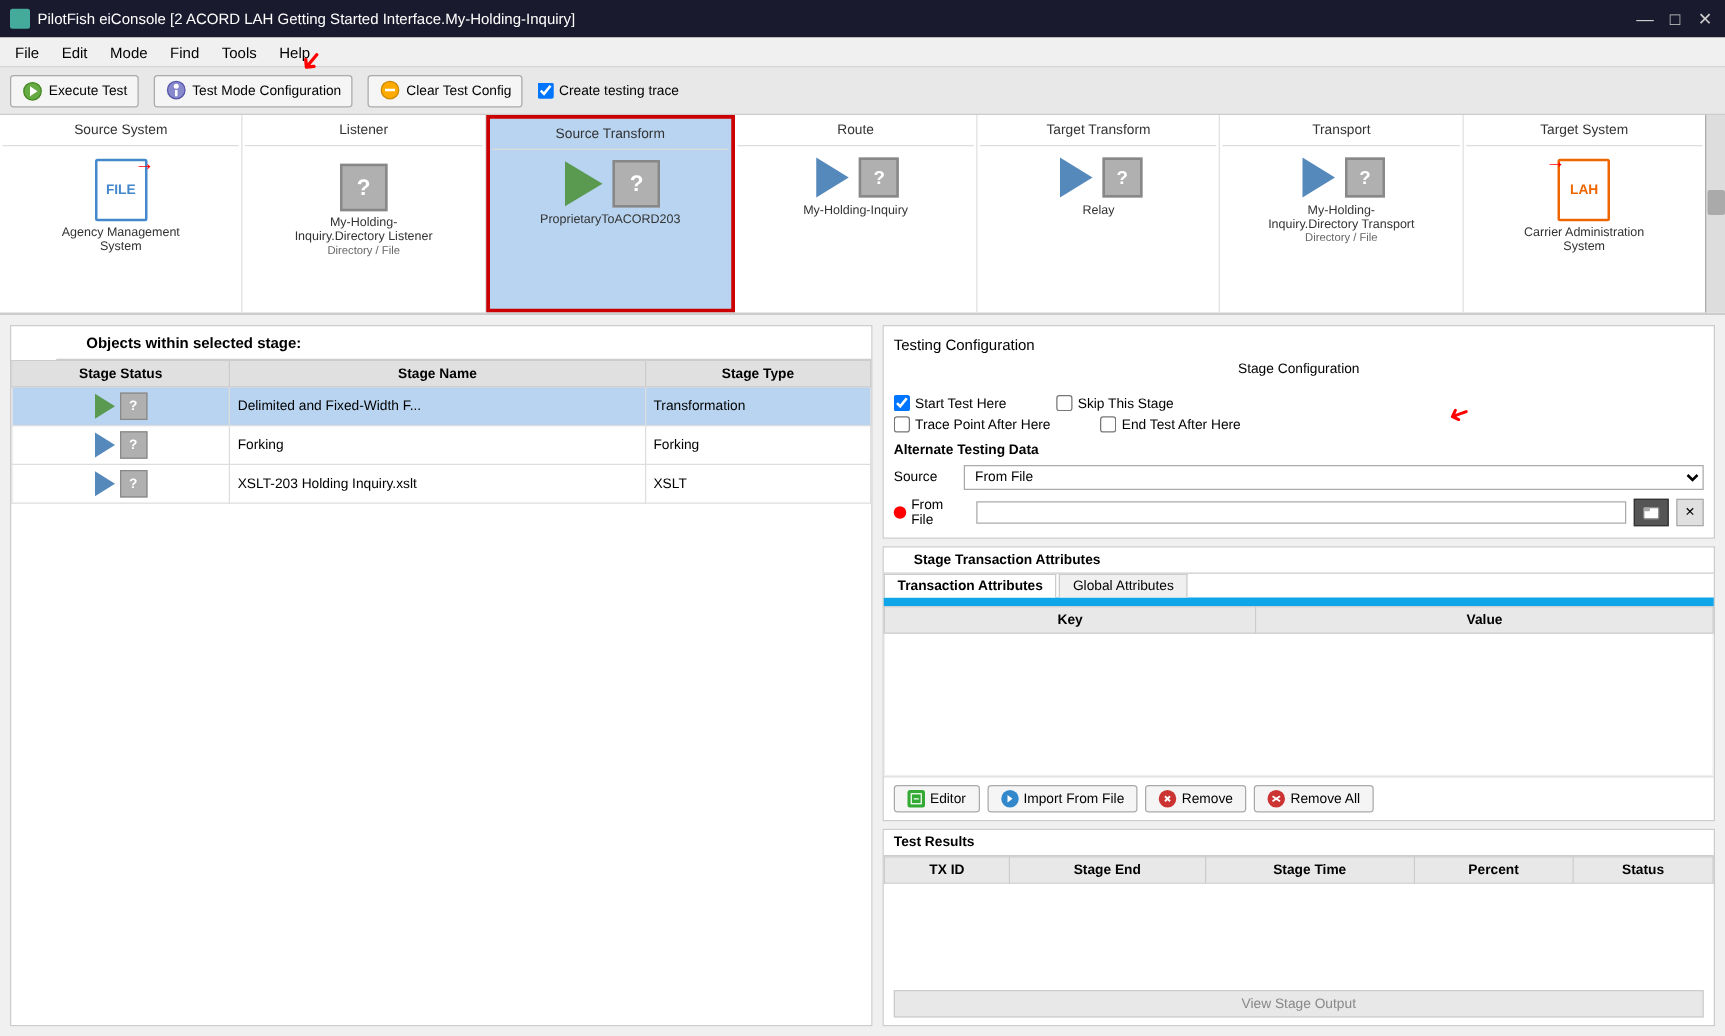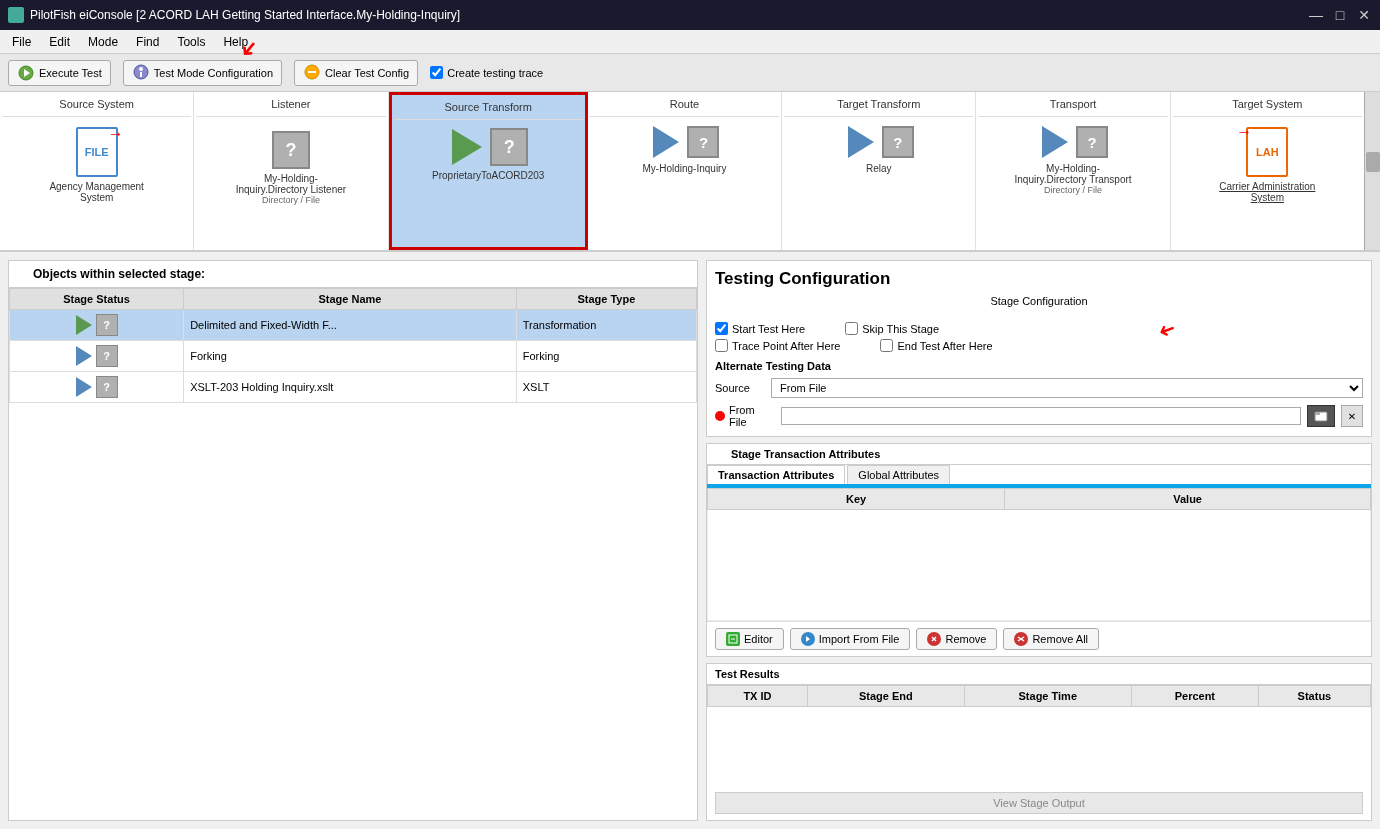--- a/index.html
+++ b/index.html
@@ -30,51 +30,51 @@
     .question-box-sm { width: 32px; height: 32px; background: #b0b0b0; border: 2px solid #888; display: flex; align-items: center; justify-content: center; font-size: 15px; font-weight: bold; color: white; }
     .file-body { width: 42px; height: 50px; background: white; border: 2px solid #4488cc; border-radius: 2px; display: flex; align-items: center; justify-content: center; position: relative; }
     .pipeline-label { font-size: 10px; color: #333; text-align: center; margin-top: 4px; max-width: 120px; }
     .pipeline-sublabel { font-size: 9px; color: #666; text-align: center; }
     
     
     .main-content { display: flex; height: calc(829px - 30px - 24px - 38px - 160px); background: #f0f0f0; padding: 8px; gap: 8px; }
     
     
     .left-panel { background: white; border: 1px solid #ccc; flex: 0 0 690px; display: flex; flex-direction: column; }
-    .objects-header { padding: 6px 24px; font-weight: bold; font-size: 12px; border-bottom: 1px solid #ccc; }
+    .objects-header { padding: 6px 24px; font-weight: bold; font-size: 12px; border-bottom: 1px solid #ccc; margin-left: 36px; }
     .stage-table { width: 100%; border-collapse: collapse; }
     .stage-table th { background: #e0e0e0; border: 1px solid #ccc; padding: 4px 8px; font-size: 11px; text-align: center; }
     .stage-table td { border: 1px solid #ddd; padding: 4px 6px; font-size: 11px; }
     .stage-row-selected { background: #b8d4f0; }
     .stage-row { background: white; }
     .stage-icons { display: flex; align-items: center; gap: 4px; }
     .play-tri-sm { width: 0; height: 0; border-top: 10px solid transparent; border-bottom: 10px solid transparent; border-left: 16px solid #5a9a50; }
     .play-tri-sm-blue { width: 0; height: 0; border-top: 10px solid transparent; border-bottom: 10px solid transparent; border-left: 16px solid #5588bb; }
     .q-box-sm { width: 22px; height: 22px; background: #b0b0b0; border: 1px solid #888; display: flex; align-items: center; justify-content: center; font-size: 11px; font-weight: bold; color: white; }
     
     
     .right-panel { flex: 1; display: flex; flex-direction: column; gap: 6px; }
     .testing-config { background: white; border: 1px solid #ccc; padding: 8px; }
-    .section-title { font-weight: bold; font-size: 17px; margin-bottom: 6px; }
+    .section-title { font-weight: normal; font-size: 12px; margin-bottom: 6px; }
     .subsection-title { font-weight: normal; font-size: 11px; margin-bottom: 15px; text-align: center; }
     .config-checkbox { display: flex; align-items: center; gap: 4px; font-size: 11px; }
     .config-checkbox input { margin: 0; }
     .source-row { display: flex; align-items: center; gap: 6px; margin-bottom: 6px; }
     .source-label { font-size: 11px; font-weight: normal; width: 50px; }
     .source-select { flex: 1; border: 1px solid #aaa; padding: 2px 4px; font-size: 11px; background: white; }
     .from-file-row { display: flex; align-items: center; gap: 6px; }
     .from-file-input { flex: 1; border: 1px solid #aaa; padding: 2px 4px; font-size: 11px; background: white; }
     .from-file-btn { width: 28px; height: 22px; background: #555; border: 1px solid #333; display: flex; align-items: center; justify-content: center; cursor: pointer; }
     .from-file-btn2 { width: 22px; height: 22px; background: #e0e0e0; border: 1px solid #aaa; display: flex; align-items: center; justify-content: center; cursor: pointer; font-size: 10px; }
     .red-dot { width: 10px; height: 10px; background: red; border-radius: 50%; }
     
     
     .stage-tx-attrs { background: white; border: 1px solid #ccc; flex: 1; display: flex; flex-direction: column; }
     .stage-tx-title { font-weight: bold; font-size: 11px; padding: 4px 24px; border-bottom: 1px solid #ccc; }
-    .tabs-row { display: flex; border-bottom: 4px solid #0ea5e9; align-items: center; }
+    .tabs-row { display: flex; border-bottom: 7px solid #0ea5e9; align-items: center; }
     .tab { padding: 3px 10px; font-size: 11px; cursor: pointer; border: 1px solid #ccc; border-bottom: none; background: #f0f0f0; margin-right: 2px; }
     .tab.active { background: white; font-weight: bold; }
     .key-value-table { width: 100%; border-collapse: collapse; flex: 1; }
     .key-value-table th { background: #e8e8e8; border: 1px solid #ccc; padding: 4px 8px; font-size: 11px; text-align: center; }
     .key-value-table td { border: 1px solid #eee; padding: 4px 8px; font-size: 11px; }
     .kv-body { height: 80px; }
     
     .action-buttons { display: flex; gap: 6px; padding: 6px 8px; border-top: 1px solid #ddd; }
     .action-btn { display: flex; align-items: center; gap: 4px; padding: 3px 10px; border: 1px solid #aaa; background: #f5f5f5; border-radius: 3px; cursor: pointer; font-size: 11px; }
     
@@ -234,21 +234,21 @@
       <div class="pipeline-col-header">Target System</div>
       <div class="pipeline-item" style="margin-top:10px;">
         <div style="display:flex;align-items:center;gap:2px;">
           <div style="position:relative;">
             <div style="width:42px;height:50px;background:white;border:2px solid #ee6600;border-radius:2px;display:flex;align-items:center;justify-content:center;">
               <div style="position:absolute;top:-6px;left:-10px;color:red;font-size:16px;">→</div>
               <span style="font-size:11px;font-weight:bold;color:#ee6600;">LAH</span>
             </div>
           </div>
         </div>
-        <div class="pipeline-label" style="font-size:10px;text-align:center;margin-top:4px;max-width:120px;text-decoration:underline;">Carrier Administration System</div>
+        <div class="pipeline-label" style="font-size:10px;text-align:center;margin-top:4px;max-width:120px;">Carrier Administration System</div>
       </div>
     </div>
   </div>
 
   <div style="width:16px;background:#ddd;border-left:1px solid #aaa;">
     <div style="width:14px;height:20px;background:#aaa;margin:0 1px;margin-top:60px;border-radius:2px;"></div>
   </div>
 </div>
 
 <div class="main-content">

